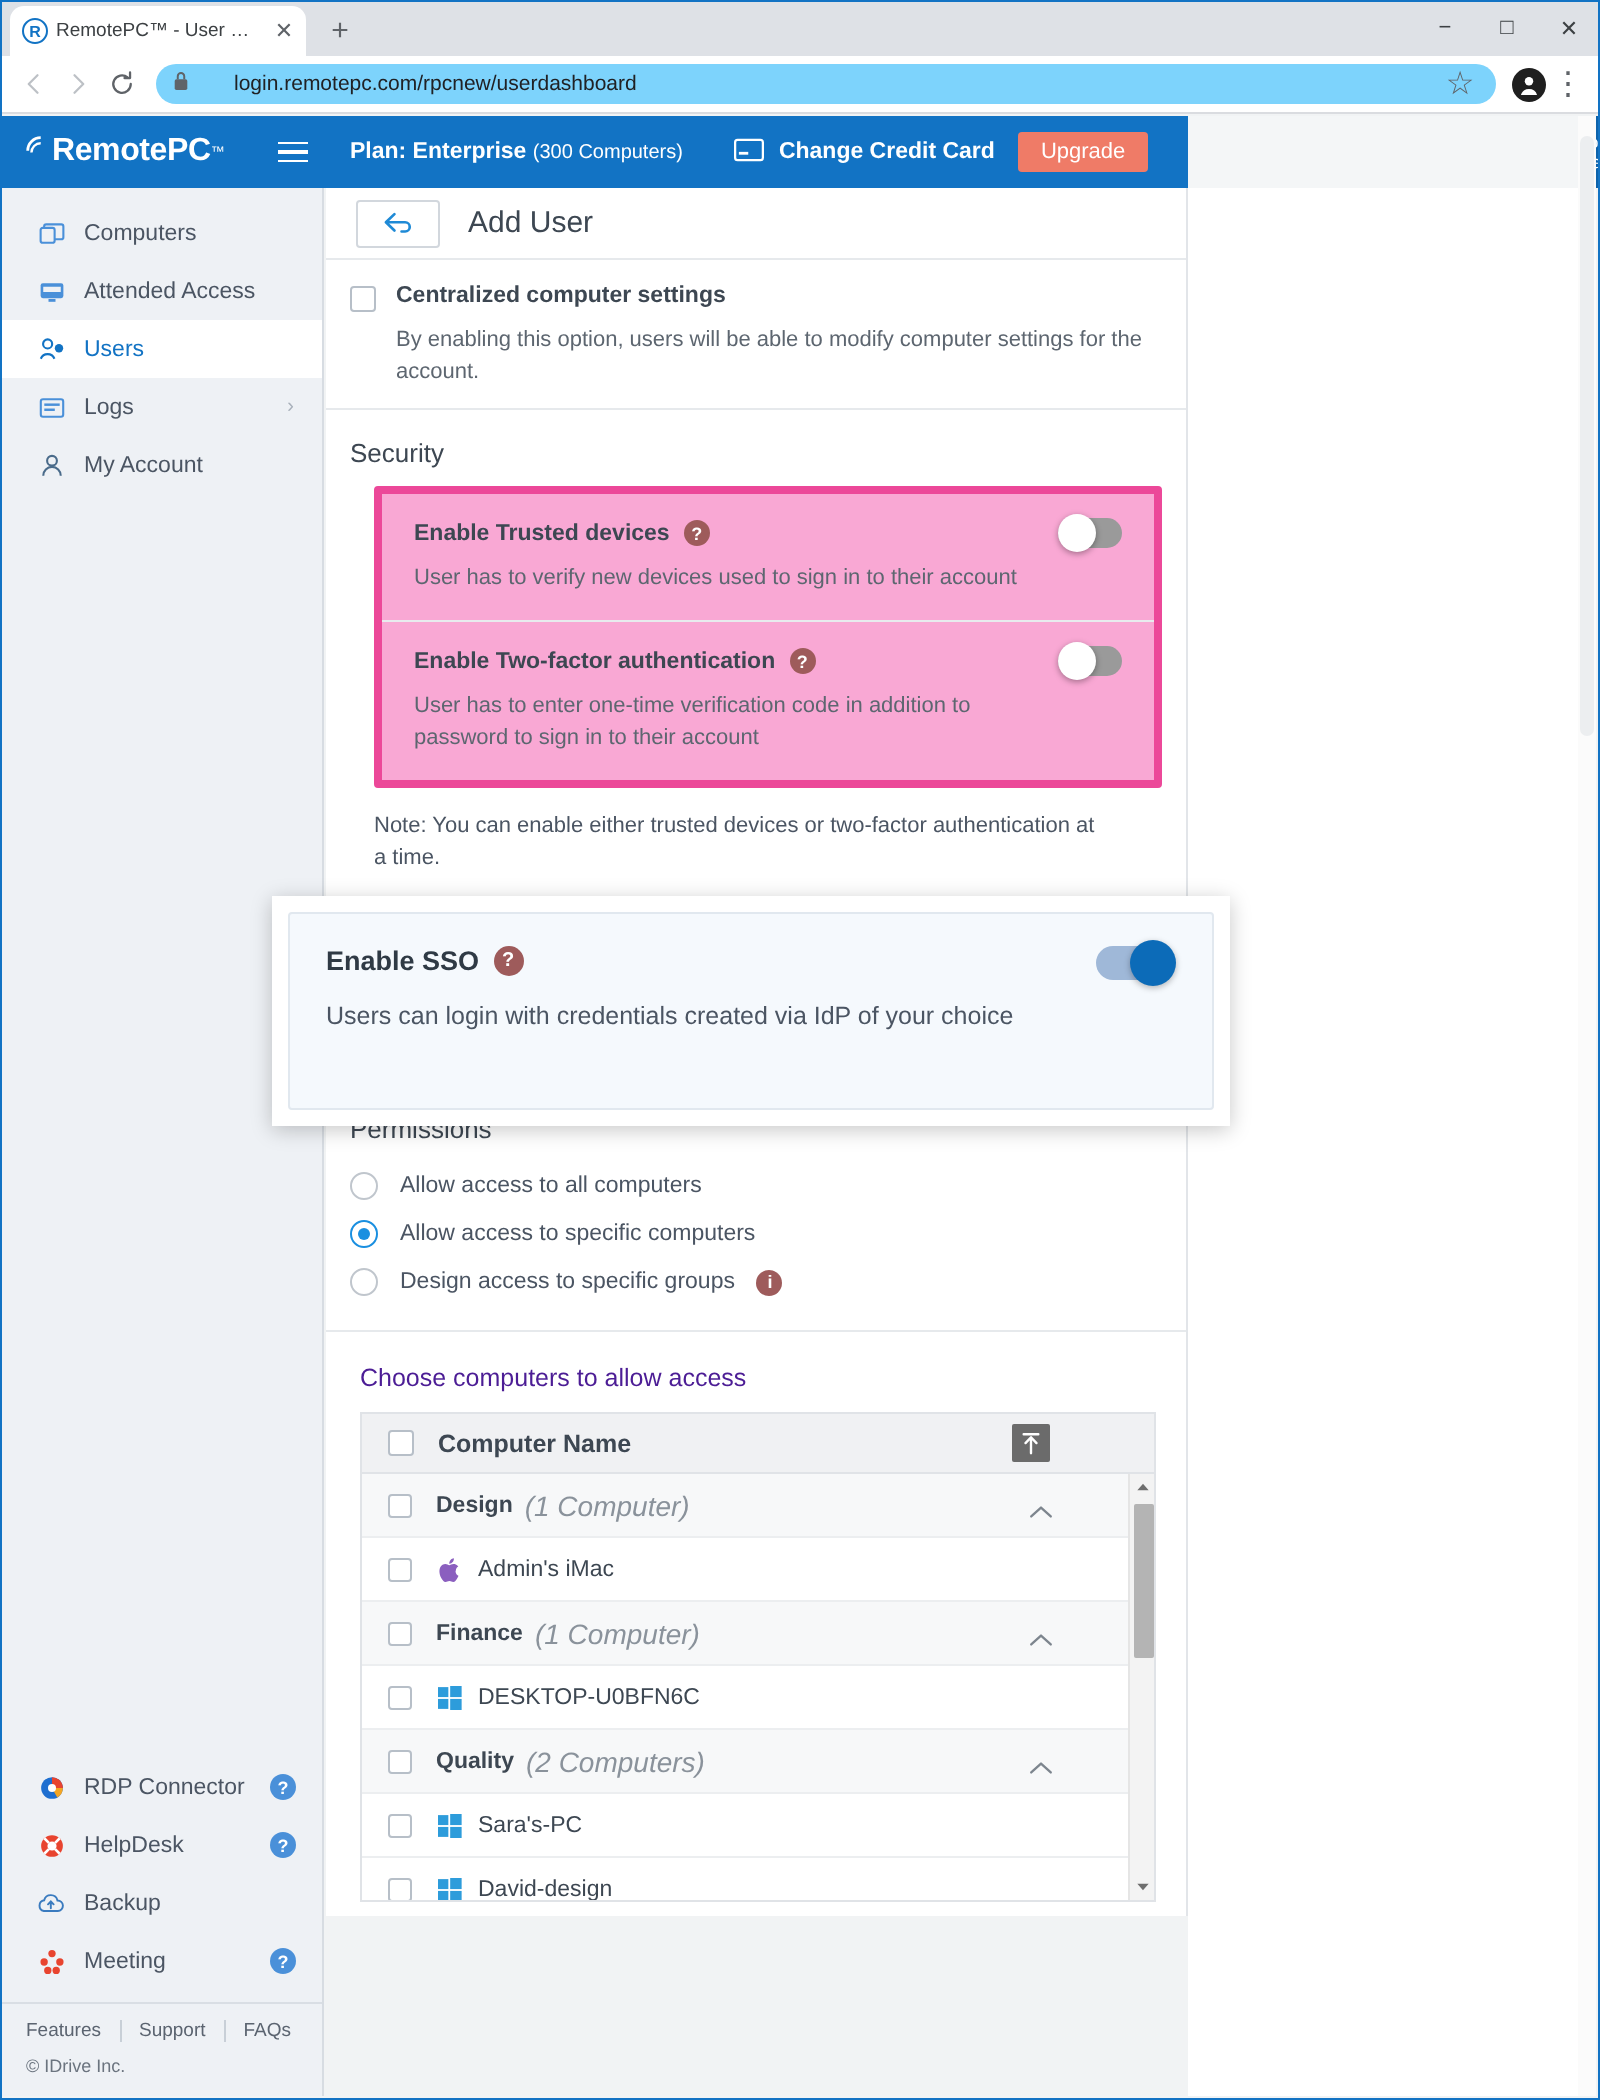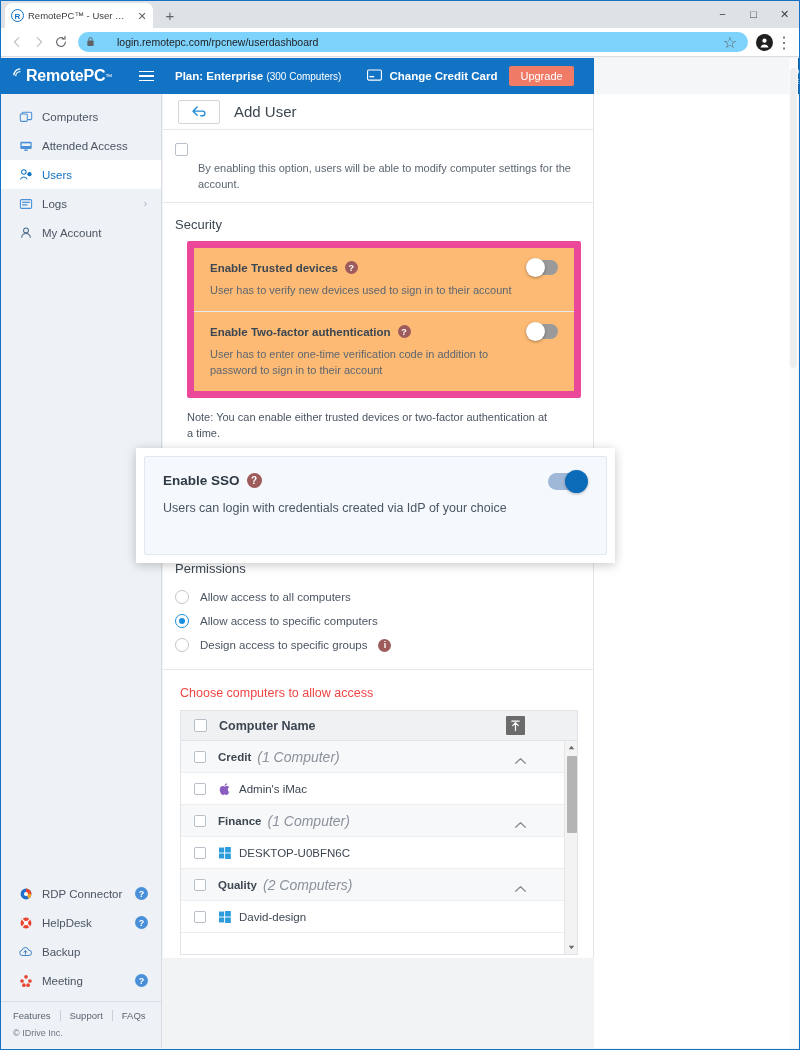--- a/index.html
+++ b/index.html
@@ -170,30 +170,30 @@
     cursor: pointer;
   }
   .page-title { font-size: 15px; color: #3d4752; }
 
   .checkrow { display: flex; gap: 10px; padding: 12px 0 10px 12px; }
   .cbox {
     width: 13px; height: 13px; flex: 0 0 13px; border: 1px solid #b7bfc8;
     border-radius: 2px; background: #fff; cursor: pointer; margin-top: 1px;
   }
   .chk-title { font-size: 11.5px; font-weight: bold; color: #3d4752; }
-  .chk-desc { font-size: 11px; color: #5d6670; line-height: 16px; margin-top: 18px; max-width: 392px; }
+  .chk-desc { font-size: 11px; color: #5d6670; line-height: 16px; margin-top: 8px; max-width: 392px; }
 
   .divider { height: 1px; background: #e6e9ec; }
 
   .sect-title {
     font-size: 13px; color: #3d4752; padding: 14px 0 9px 12px;
   }
 
   .card-box {
-    margin: 0 12px 0 24px; border: 7px solid #ec4899; background: #fdba74;
+    margin: 0 12px 0 24px; border: 4px solid #ec4899; background: #f9a8d4;
     border-radius: 2px;
   }
   .card-row { padding: 13px 16px 13px 16px; position: relative; }
   .card-row + .card-row { border-top: 1px solid #e8ebee; }
   .card-head { display: flex; align-items: center; gap: 7px; }
   .card-label { font-size: 11.5px; font-weight: bold; color: #3d4752; }
   .qmark {
     width: 13px; height: 13px; border-radius: 50%; background: #9e5b5b;
     color: #fff; font-size: 9px; font-weight: bold;
     display: flex; align-items: center; justify-content: center; cursor: pointer;
@@ -252,21 +252,21 @@
     border: 1px solid #c0c6cd; background: #fff; position: relative;
   }
   .radio.sel { border-color: #1a8fe0; }
   .radio.sel::after {
     content: ""; position: absolute; left: 3px; top: 3px; width: 6px; height: 6px;
     border-radius: 50%; background: #1a8fe0;
   }
   .radio-label { font-size: 11.5px; color: #4b5563; }
 
   
-  .choose-title { font-size: 12.5px; color: #ef4444; padding: 16px 0 10px 17px; }
+  .choose-title { font-size: 12.5px; color: #4c1d95; padding: 16px 0 10px 17px; }
   .list-wrap { margin: 0 15px 0 17px; border: 1px solid #e0e3e7; }
   .list-head {
     height: 30px; background: #f0f1f3; display: flex; align-items: center;
     padding: 0 0 0 13px; position: relative; border-bottom: 1px solid #e0e3e7;
   }
   .list-head-label { font-size: 12.5px; font-weight: bold; color: #3d4752; margin-left: 12px; }
   .sort-icon {
     position: absolute; left: 325px; top: 5px; width: 19px; height: 19px;
     background: #6b6b6b; border-radius: 1px;
     display: flex; align-items: center; justify-content: center; cursor: pointer;
@@ -574,20 +574,21 @@
         <svg width="16" height="13" viewBox="0 0 18 14">
           <path d="M7 2 L2.2 6.6 L7 11.2 M2.6 6.6 H13 A2.6 2.6 0 0 1 13 11.8 H11" stroke="#1f8ad6" stroke-width="1.5" fill="none" stroke-linecap="round" stroke-linejoin="round"></path>
         </svg>
       </div>
       <div class="page-title">Add User</div>
     </div>
 
     <div class="checkrow">
       <div class="cbox"></div>
       <div>
+        <div class="chk-title">Centralized computer settings</div>
         <div class="chk-desc">By enabling this option, users will be able to modify computer settings for the account.</div>
       </div>
     </div>
     <div class="divider"></div>
 
     <div class="sect-title">Security</div>
 
     <div class="card-box">
       <div class="card-row">
         <div class="card-head">
@@ -643,21 +644,21 @@
           <svg width="11" height="12" viewBox="0 0 12 13">
             <path d="M6 11.5 V3 M3 6 L6 2.8 L9 6 M2 1.2 H10" stroke="#ffffff" stroke-width="1.3" fill="none" stroke-linecap="round" stroke-linejoin="round"></path>
           </svg>
         </span>
       </div>
 
       <div class="list-body">
 
         <div class="lrow group">
           <span class="cbox2"></span>
-          <span class="grp-name">Credit</span>
+          <span class="grp-name">Design</span>
           <span class="grp-count">(1 Computer)</span>
           <span class="caret">
             <svg width="13" height="8" viewBox="0 0 14 9">
                 <path d="M1.5 7 L7 2 L12.5 7" stroke="#7d858e" stroke-width="1.3" fill="none" stroke-linecap="round" stroke-linejoin="round"></path>
               </svg>
           </span>
         </div>
 
         <div class="lrow">
           <span class="cbox2"></span>
@@ -698,20 +699,32 @@
           <span class="cbox2"></span>
           <span class="grp-name">Quality</span>
           <span class="grp-count">(2 Computers)</span>
           <span class="caret">
             <svg width="13" height="8" viewBox="0 0 14 9">
                 <path d="M1.5 7 L7 2 L12.5 7" stroke="#7d858e" stroke-width="1.3" fill="none" stroke-linecap="round" stroke-linejoin="round"></path>
               </svg>
           </span>
         </div>
 
+        <div class="lrow">
+          <span class="cbox2"></span>
+          <span class="comp-icon">
+            <svg width="12" height="12" viewBox="0 0 13 13">
+              <rect x="0" y="0.6" width="5.6" height="5.4" fill="#2d9cdb"></rect>
+              <rect x="6.6" y="0" width="6.2" height="6" fill="#2d9cdb"></rect>
+              <rect x="0" y="7" width="5.6" height="5.4" fill="#2d9cdb"></rect>
+              <rect x="6.6" y="7" width="6.2" height="6" fill="#2d9cdb"></rect>
+            </svg>
+          </span>
+          <span class="comp-name">Sara's-PC</span>
+        </div>
 
         <div class="lrow">
           <span class="cbox2"></span>
           <span class="comp-icon">
             <svg width="12" height="12" viewBox="0 0 13 13">
               <rect x="0" y="0.6" width="5.6" height="5.4" fill="#2d9cdb"></rect>
               <rect x="6.6" y="0" width="6.2" height="6" fill="#2d9cdb"></rect>
               <rect x="0" y="7" width="5.6" height="5.4" fill="#2d9cdb"></rect>
               <rect x="6.6" y="7" width="6.2" height="6" fill="#2d9cdb"></rect>
             </svg>

